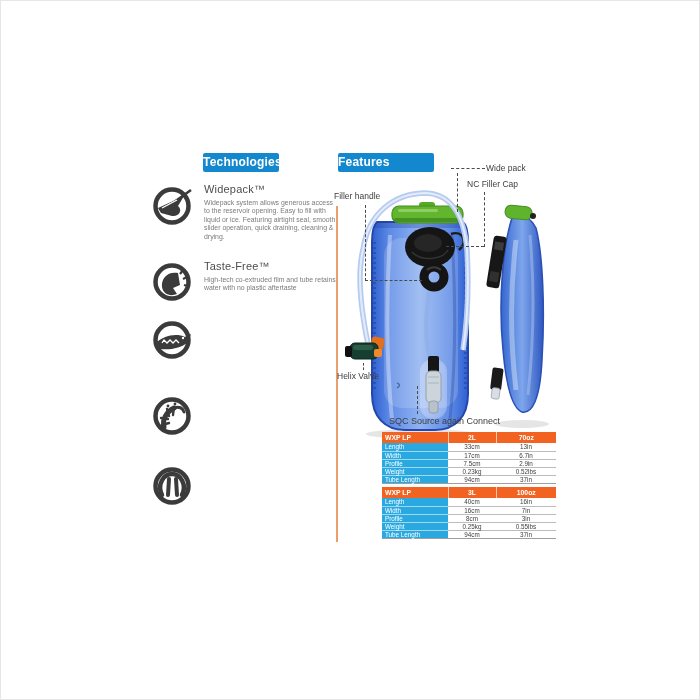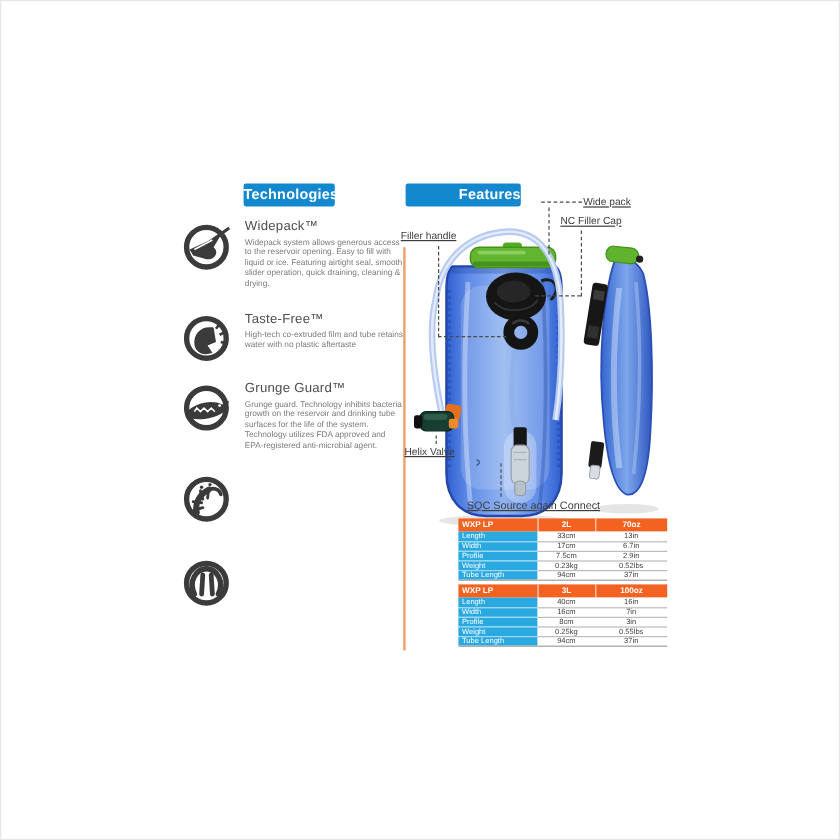--- a/index.html
+++ b/index.html
@@ -5,21 +5,21 @@
   * { margin:0; padding:0; box-sizing:border-box; }
   html,body { background:#fff; }
   body { font-family:"Liberation Sans", sans-serif; }
   .canvas {
     position:relative; width:700px; height:700px; background:#ffffff;
     overflow:hidden; box-shadow: inset 0 0 0 1px #e6e6e6;
   }
 
   
   .badge {
-    position:absolute; height:19px; line-height:19px; text-align:right;
+    position:absolute; height:19px; line-height:19px; text-align:left;
     background:#1488cf; color:#fff; font-weight:bold; font-size:12px;
     border-radius:2px; letter-spacing:.2px;
   }
   .tech-badge { left:203px; top:153px; width:76px; }
   .feat-badge { left:338px; top:153px; width:96px; }
 
   
   .tech-item { position:absolute; left:150px; width:187px; display:flex; gap:10px; }
   .ticon { flex:0 0 44px; width:44px; height:44px; }
   .ticon svg { width:44px; height:44px; display:block; }
@@ -27,21 +27,21 @@
   .ttext h3 { font-size:11px; font-weight:normal; color:#4d4d4d; margin:0 0 4px 0; letter-spacing:.2px; }
   .ttext p { font-size:6.9px; line-height:1.22; color:#7b7b7b; }
 
   
   .divider { position:absolute; left:336px; top:206px; width:2px; height:336px; background:#ec9f6b; }
 
   
   .product { position:absolute; left:340px; top:185px; width:220px; height:260px; }
 
   
-  .ann { position:absolute; font-size:8.5px; color:#3d3d3d; white-space:nowrap;text-decoration:underline; }
+  .ann { position:absolute; font-size:8.5px; color:#3d3d3d; white-space:nowrap; }
   .ann.sqc { font-size:9px; }
   .vdash { position:absolute; width:0; border-left:1px dashed #4a4a4a; }
   .hdash { position:absolute; height:0; border-top:1px dashed #4a4a4a; }
 
   
   table.spec { position:absolute; left:382px; width:174px; border-collapse:collapse; table-layout:fixed; }
   .spec tr.hd { height:11px; }
   .spec tr.rw { height:8px; }
   .spec th {
     background:#f26322; color:#fff; font-size:6.8px; font-weight:bold;
@@ -97,24 +97,20 @@
 
   <div class="tech-item" style="top:318px">
     <span class="ticon">
       <svg viewBox="0 0 44 44">
         <circle cx="22" cy="22" r="16.5" fill="none" stroke="#3b3b3b" stroke-width="4.5"></circle>
         <path d="M5,26 C13,17 27,15 35,19 L41,16 L38,24 C31,31 15,33 6,30 Z" fill="#3b3b3b"></path>
         <path d="M12,25 l2,-3 3,3 3,-3 3,3 3,-3 3,3" stroke="#fff" stroke-width="1.3" fill="none"></path>
         <circle cx="33" cy="20" r="1.2" fill="#fff"></circle>
       </svg>
     </span>
-    <div class="ttext">
-      <h3>Grunge Guard™</h3>
-      <p>Grunge guard. Technology inhibits bacteria growth on the reservoir and drinking tube surfaces for the life of the system. Technology utilizes FDA approved and EPA-registered anti-microbial agent.</p>
-    </div>
   </div>
 
   <div class="tech-item" style="top:394px">
     <span class="ticon">
       <svg viewBox="0 0 44 44">
         <circle cx="22" cy="22" r="16.5" fill="none" stroke="#3b3b3b" stroke-width="4.5"></circle>
         <path d="M14,33 C12,26 16,18 24,14" stroke="#3b3b3b" stroke-width="5" stroke-linecap="round" fill="none"></path>
         <path d="M24,14 C29,12 33,14 34,18" stroke="#3b3b3b" stroke-width="3" stroke-linecap="round" fill="none"></path>
         <path d="M17,15 l2,7 M24,13 l-1,8 M11,24 l7,1 M12,31 l7,-2" stroke="#3b3b3b" stroke-width="2.4" stroke-linecap="round"></path>
         <circle cx="18" cy="12" r="1.4" fill="#3b3b3b"></circle>

